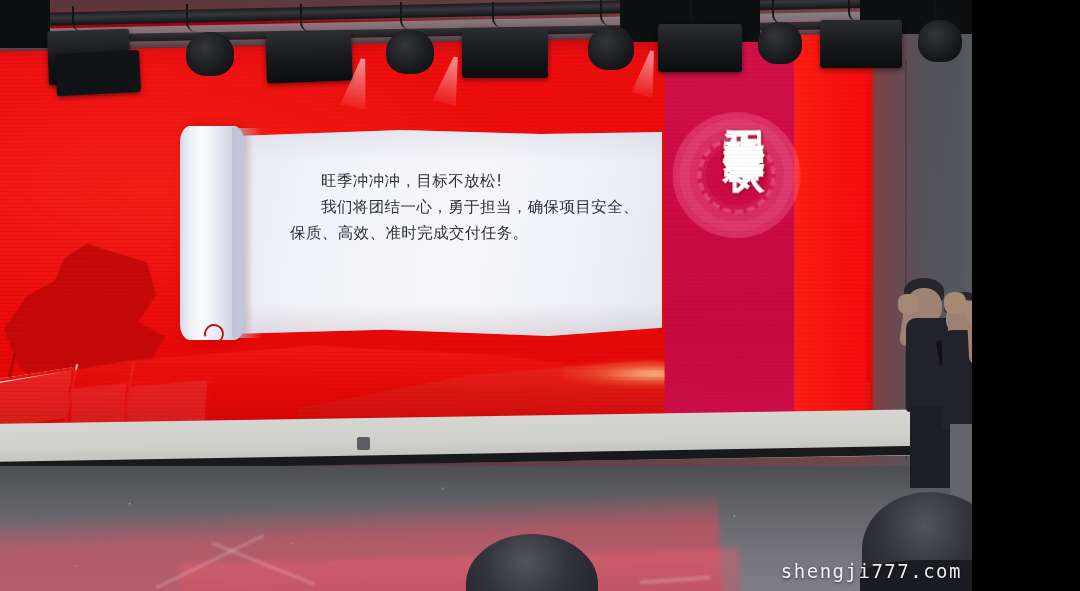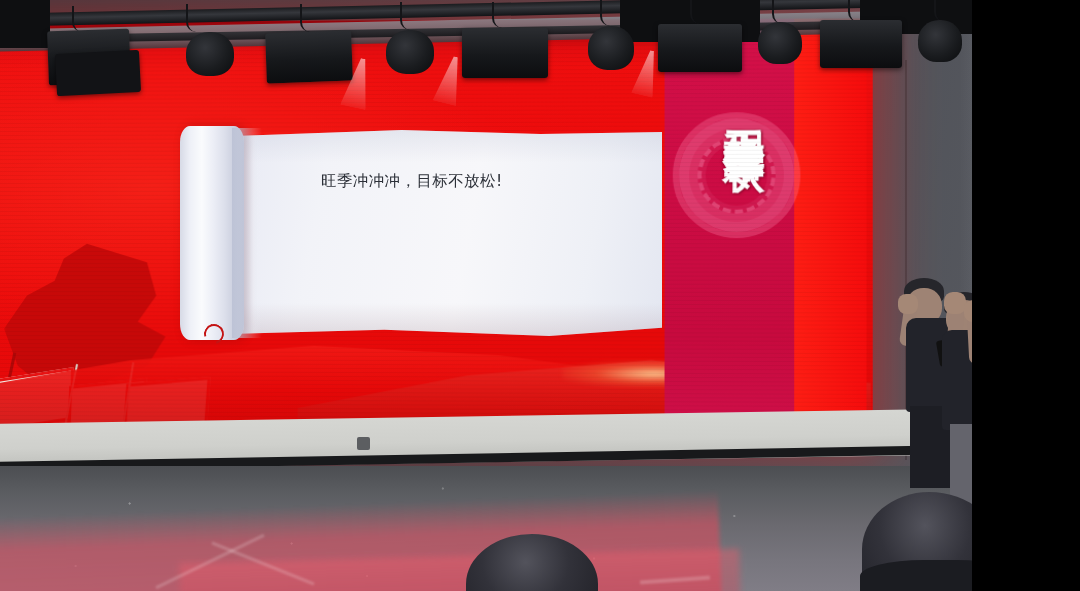--- a/index.html
+++ b/index.html
@@ -470,20 +470,21 @@
   <div class="scroll-wrap">
     <div class="scroll-paper">
       <div class="scroll-paper-shade"></div>
     </div>
     <div class="scroll-roll"></div>
     <div class="scroll-roll-2"></div>
     <div class="scroll-pin"></div>
 
     <div class="scroll-text">
       <p>旺季冲冲冲，目标不放松!</p>
+      <p>我们将团结一心，勇于担当，确保项目安全、保质、高效、准时完成交付任务。</p>
     </div>
   </div>
 
   <div>
     <div class="ceiling-strip"></div>
     <div class="truss-bar"></div>
     <div class="truss-bar-2"></div>
 
     <div class="truss-dark-block" style="left:-10px; top:0px; width:60px; height:48px;"></div>
     <div class="truss-dark-block" style="left:620px; top:0px; width:140px; height:42px;"></div>
@@ -574,14 +575,15 @@
     <div class="p-fist" style="left:964px; top:300px; width:22px; height:22px;"></div>
     <div class="p-body" style="left:974px; top:330px; width:64px; height:104px; background:#2a2b31;"></div>
     <div class="p-arm" style="left:1030px; top:352px; width:15px; height:72px; transform:rotate(-4deg);"></div>
     <div class="p-legs" style="left:978px; top:428px; width:58px; height:90px; background:#8d8b90;"></div>
   </div>
 
   <div class="aud-head" style="left:466px; top:534px; width:132px; height:100px;"></div>
   <div class="aud-head" style="left:862px; top:492px; width:140px; height:120px; border-radius:48% 52% 26% 26%;"></div>
   <div style="position:absolute; left:860px; top:560px; width:160px; height:40px; background:#1b1c21; border-radius:40% 40% 0 0;"></div>
 
+  <div class="watermark">shengji777.com</div>
 
 </div>
 
 </body></html>

